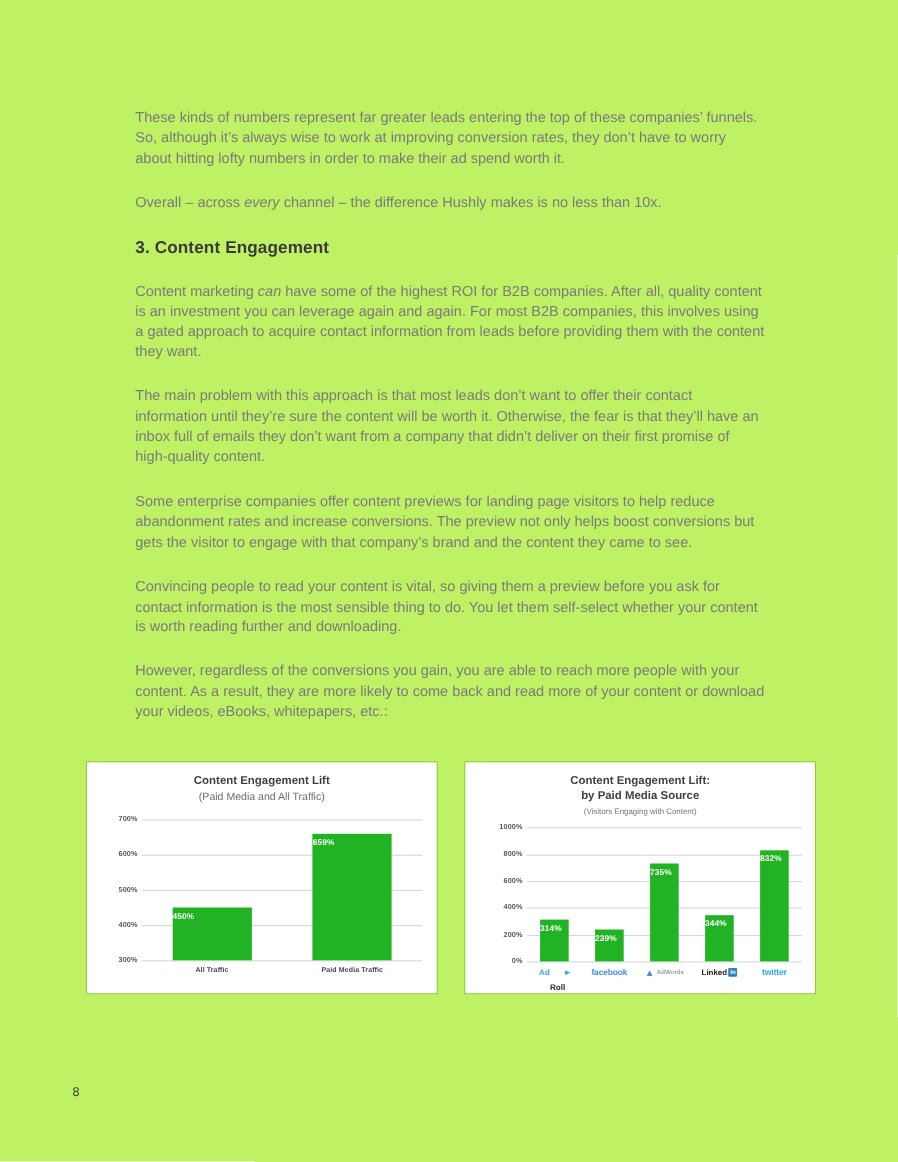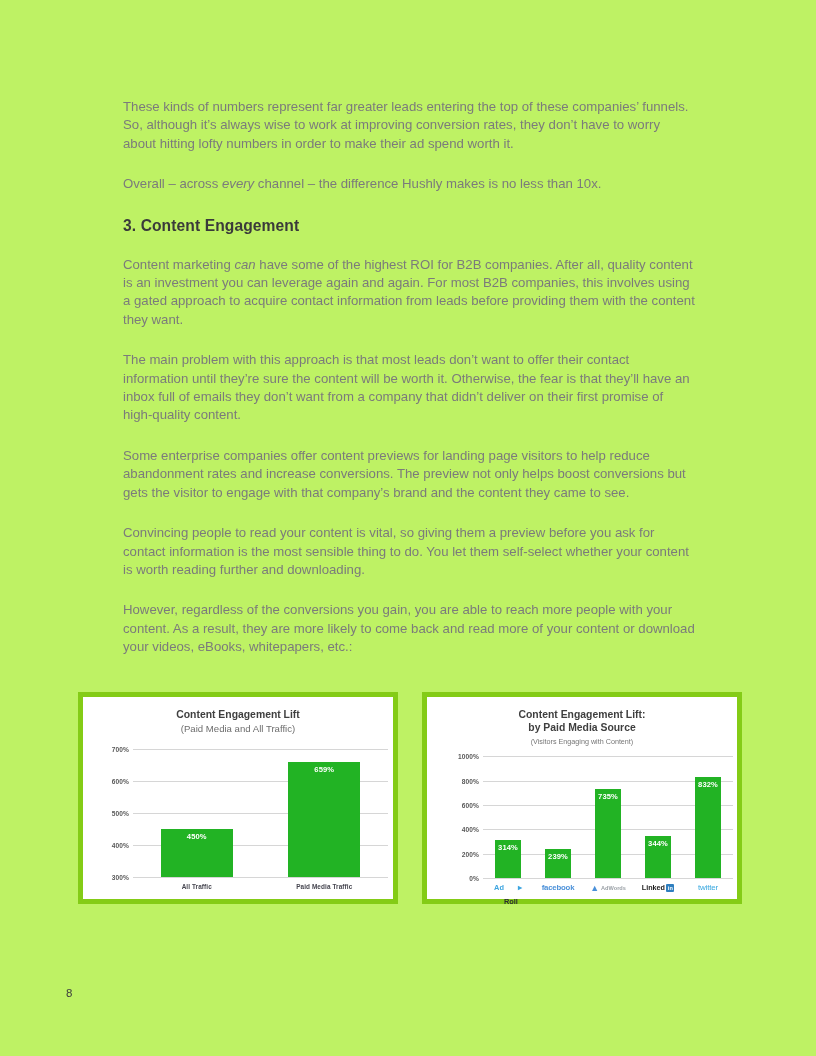--- a/index.html
+++ b/index.html
@@ -46,21 +46,21 @@
     position: absolute;
     left: 78px;
     top: 692px;
     width: 664px;
     height: 212px;
   }
   .chart-card {
     position: absolute;
     top: 0;
     background: #ffffff;
-    border: 5px solid #84cc16;
+    border: 1px solid #84cc16;
     box-sizing: border-box;
     height: 212px;
   }
   .chart-card.left  { left: 0px;   width: 320px; }
   .chart-card.right { left: 344px; width: 320px; }
 
   .chart-title {
     text-align: center;
     color: #3f3f3f;
     font-weight: bold;
@@ -121,21 +121,20 @@
     position: relative;
   }
   .bar {
     background: #22b324;
     position: relative;
   }
   .bar .bar-label {
     position: absolute;
     top: 3px;
     left: 0; right: 0;
-    text-align: center;
     color: #ffffff;
     font-size: 7.6px;
     font-weight: bold;
     letter-spacing: 0.1px;
   }
   .xlabels {
     position: absolute;
     left: 0; right: 0;
     display: flex;
   }
@@ -186,21 +185,21 @@
     display: inline-block;
     background: #2f7fbf;
     color: #ffffff;
     font-size: 5.6px;
     font-weight: bold;
     padding: 0 1.4px;
     margin-left: 1.5px;
     border-radius: 1px;
     line-height: 8px;
   }
-  .logo-twitter { color: #3aa9e0; font-size: 8px; font-weight: normal; letter-spacing:-0.2px;text-align:center;}
+  .logo-twitter { color: #3aa9e0; font-size: 8px; font-weight: bold; letter-spacing:-0.2px;text-align:center;}
 
   
   .page-number {
     position: absolute;
     left: 66px;
     top: 987px;
     color: #3d3d3d;
     font-size: 11.5px;
     font-weight: normal;
   }

